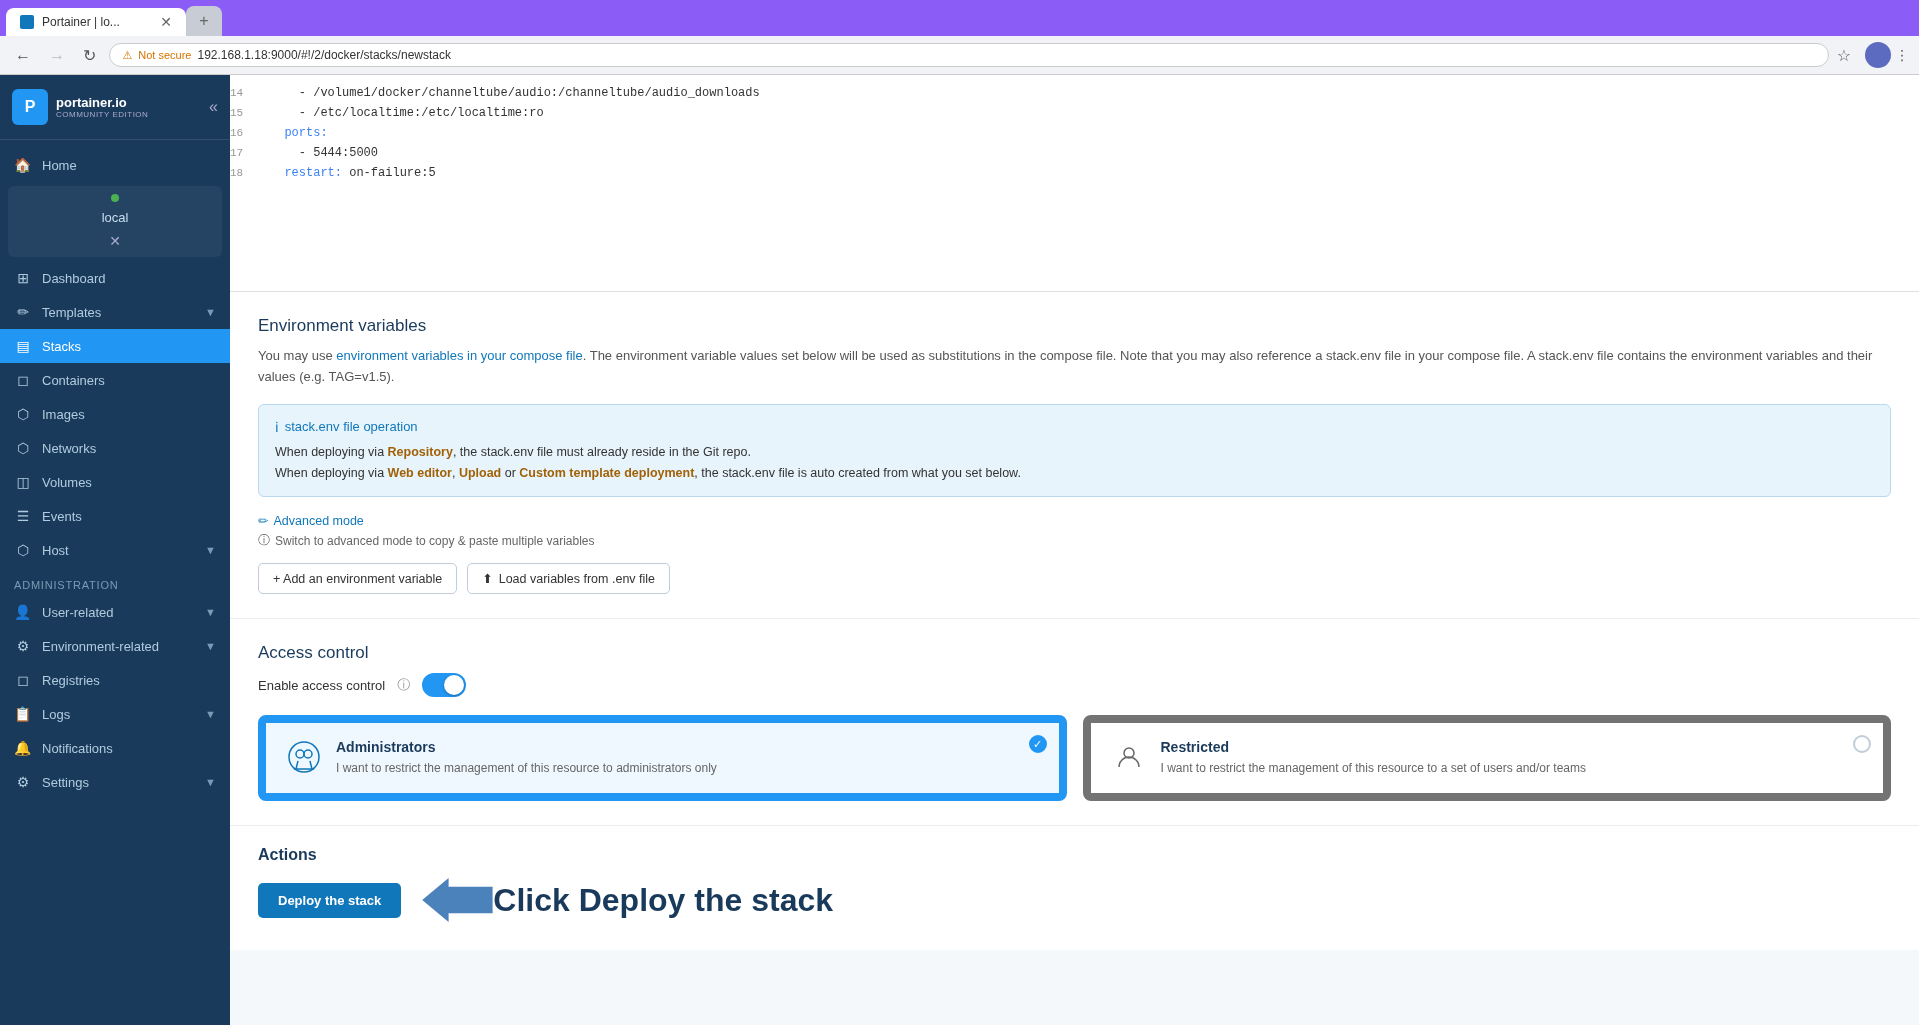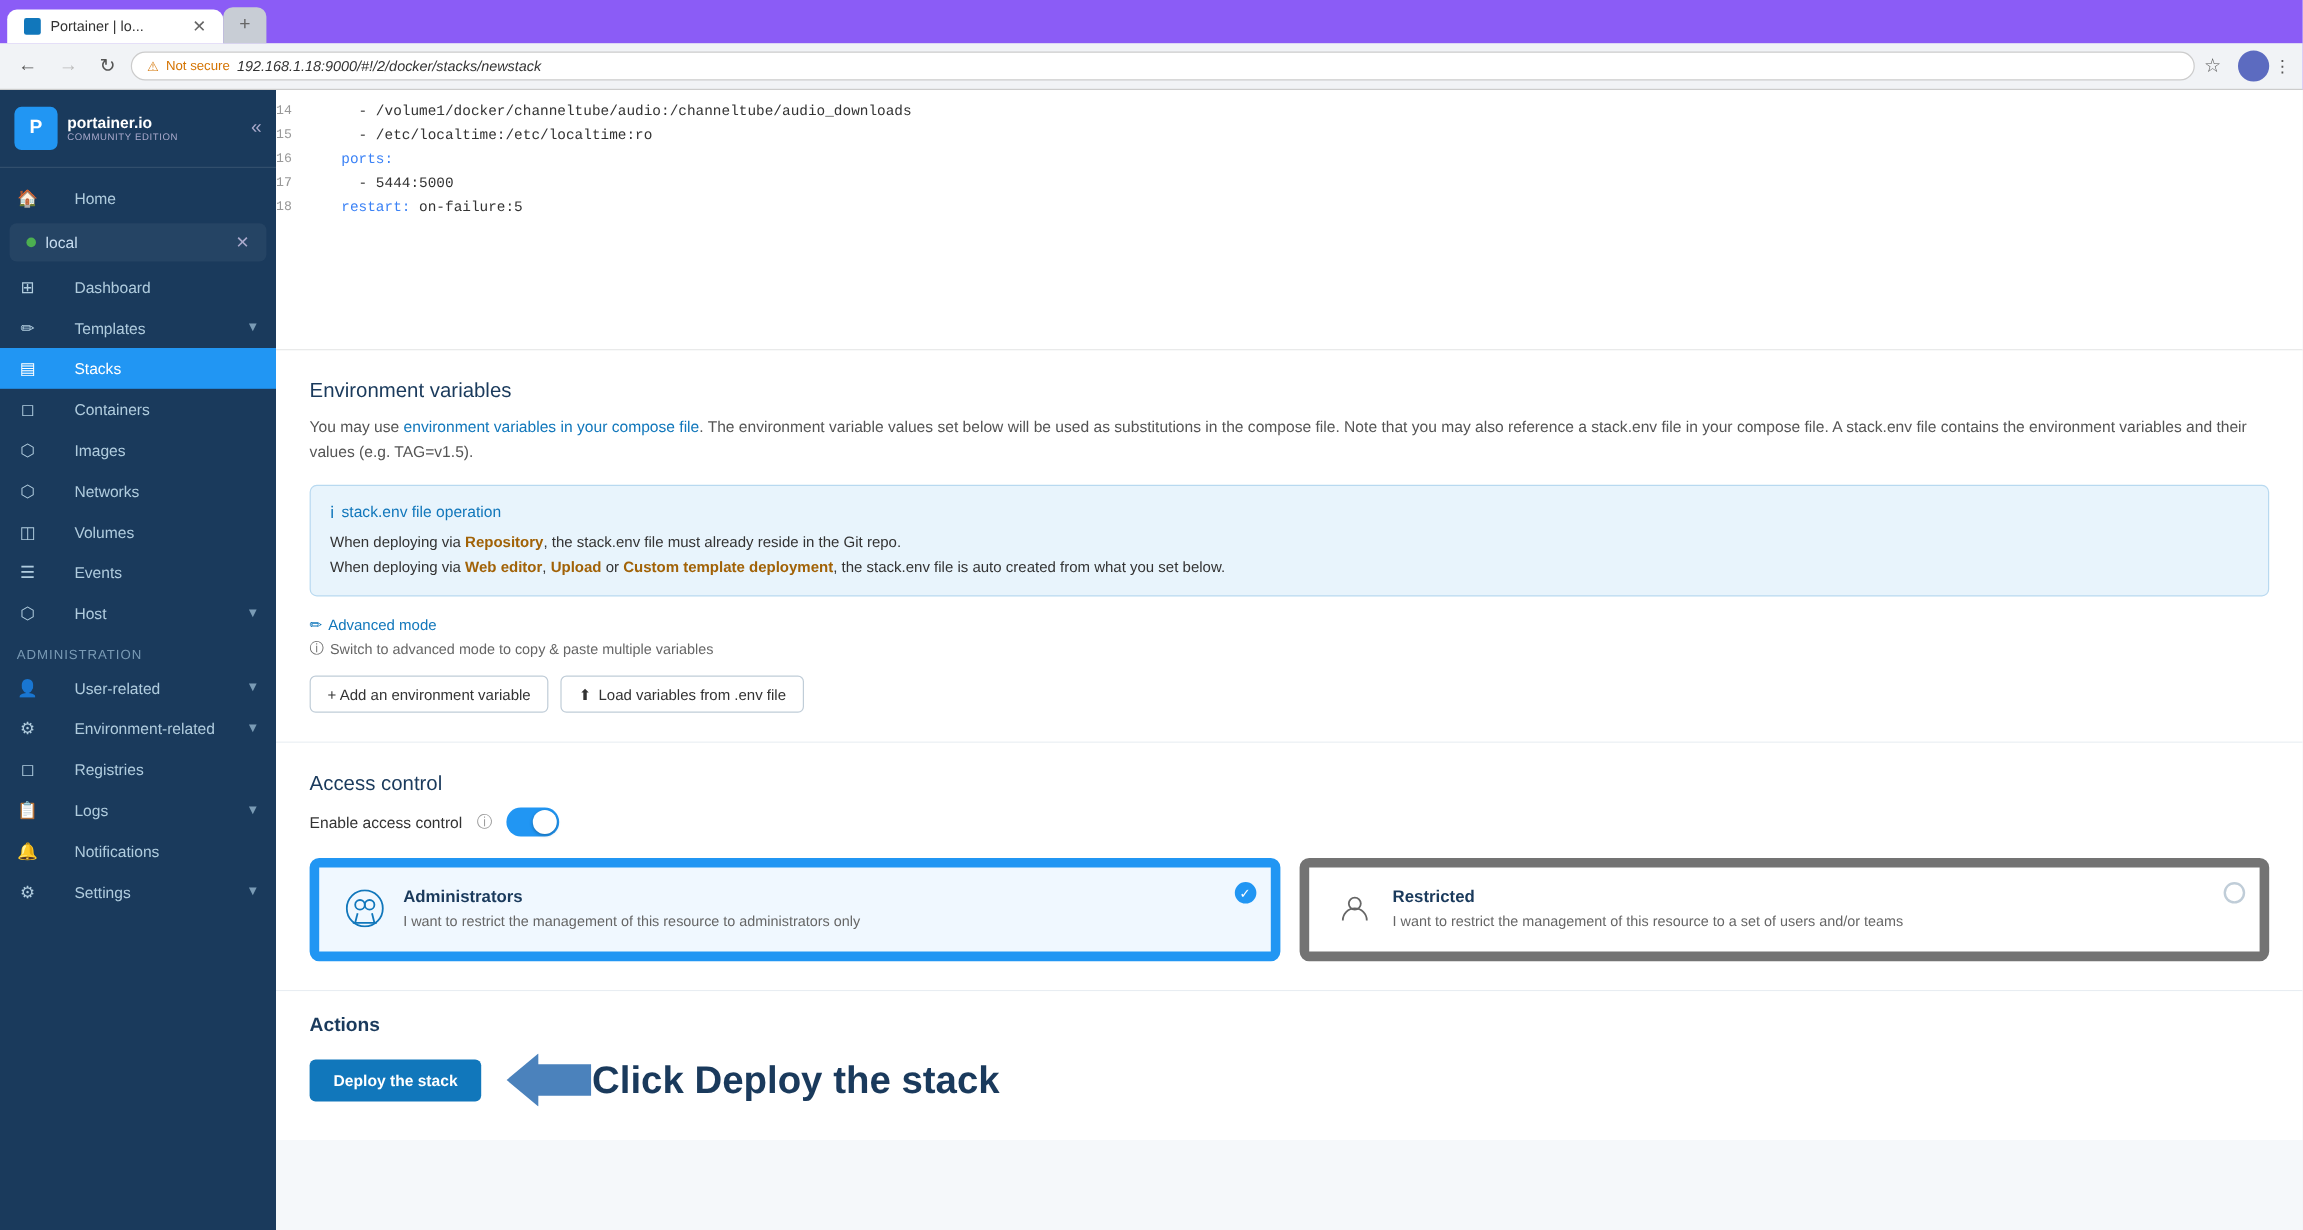--- a/index.html
+++ b/index.html
@@ -25,24 +25,24 @@
     
     .sidebar { width: 230px; background: #1a3a5c; color: #c8ddf0; display: flex; flex-direction: column; overflow-y: auto; flex-shrink: 0; }
     .sidebar-header { display: flex; align-items: center; justify-content: space-between; padding: 14px 12px; border-bottom: 1px solid rgba(255,255,255,0.1); }
     .sidebar-logo { display: flex; align-items: center; gap: 8px; }
     .sidebar-logo-icon { width: 36px; height: 36px; background: #2196f3; border-radius: 6px; display: flex; align-items: center; justify-content: center; color: white; font-size: 16px; font-weight: bold; }
     .sidebar-collapse-btn { color: #aac; cursor: pointer; font-size: 16px; }
     .sidebar-nav { flex: 1; padding: 8px 0; }
     .sidebar-item { display: flex; align-items: center; gap: 10px; padding: 9px 14px; cursor: pointer; color: #b0ccde; font-size: 13px; transition: background 0.15s; border-radius: 0; }
     .sidebar-item.active { background: #2196f3; color: #fff; }
     .sidebar-item-icon { width: 18px; text-align: center; font-size: 14px; flex-shrink: 0; }
-    .sidebar-item-label { flex: 1; margin-left: 20px; }
+    .sidebar-item-label { flex: 1; }
     .sidebar-item-chevron { font-size: 11px; color: #7a9bb5; }
     .sidebar-section { padding: 12px 14px 4px; font-size: 11px; color: #7a9bb5; text-transform: uppercase; letter-spacing: 0.8px; }
-    .sidebar-env { display: flex; align-items: center; gap: 8px; padding: 8px 14px; background: rgba(255,255,255,0.05); margin: 4px 8px; border-radius: 6px; cursor: pointer; }
+    .sidebar-env { display: flex; align-items: center; gap: 8px; padding: 8px 14px; background: rgba(255,255,255,0.05); margin: 4px 8px; border-radius: 6px; cursor: pointer; flex-direction: column; }
     .sidebar-env-dot { width: 8px; height: 8px; background: #4caf50; border-radius: 50%; flex-shrink: 0; }
     .sidebar-env-label { flex: 1; color: #c8ddf0; font-size: 13px; font-weight: 500; }
     .sidebar-env-close { color: #aac; cursor: pointer; font-size: 14px; }
 
     
     .main { flex: 1; display: flex; flex-direction: column; overflow: hidden; background: #f5f8fa; }
     .main-content { flex: 1; overflow-y: auto; padding: 0; }
 
     
     .code-section { background: #fff; border-bottom: 1px solid #e0e0e0; padding: 0; }
@@ -113,21 +113,21 @@
       <span style="font-size:16px;color:#666;">+</span>
     </div>
   </div>
   <div class="browser-toolbar">
     <button class="browser-nav-btn">←</button>
     <button class="browser-nav-btn" style="color:#bbb;">→</button>
     <button class="browser-nav-btn">↻</button>
     <div class="browser-address-bar">
       <span class="lock-warning">⚠</span>
       <span style="color:#d47300;font-size:11px;">Not secure</span>
-      <span style="color:#333;font-size:12px;font-style:italic;">192.168.1.18:9000/#!/2/docker/stacks/newstack</span>
+      <span style="color:#333;font-size:12px;">192.168.1.18:9000/#!/2/docker/stacks/newstack</span>
     </div>
     <span class="browser-star">☆</span>
     <div style="display:flex;gap:4px;align-items:center;margin-left:6px;">
       <div class="browser-profile"></div>
       <span style="cursor:pointer;color:#555;font-size:14px;">⋮</span>
     </div>
   </div>
 </div>
 
 <div class="app">

